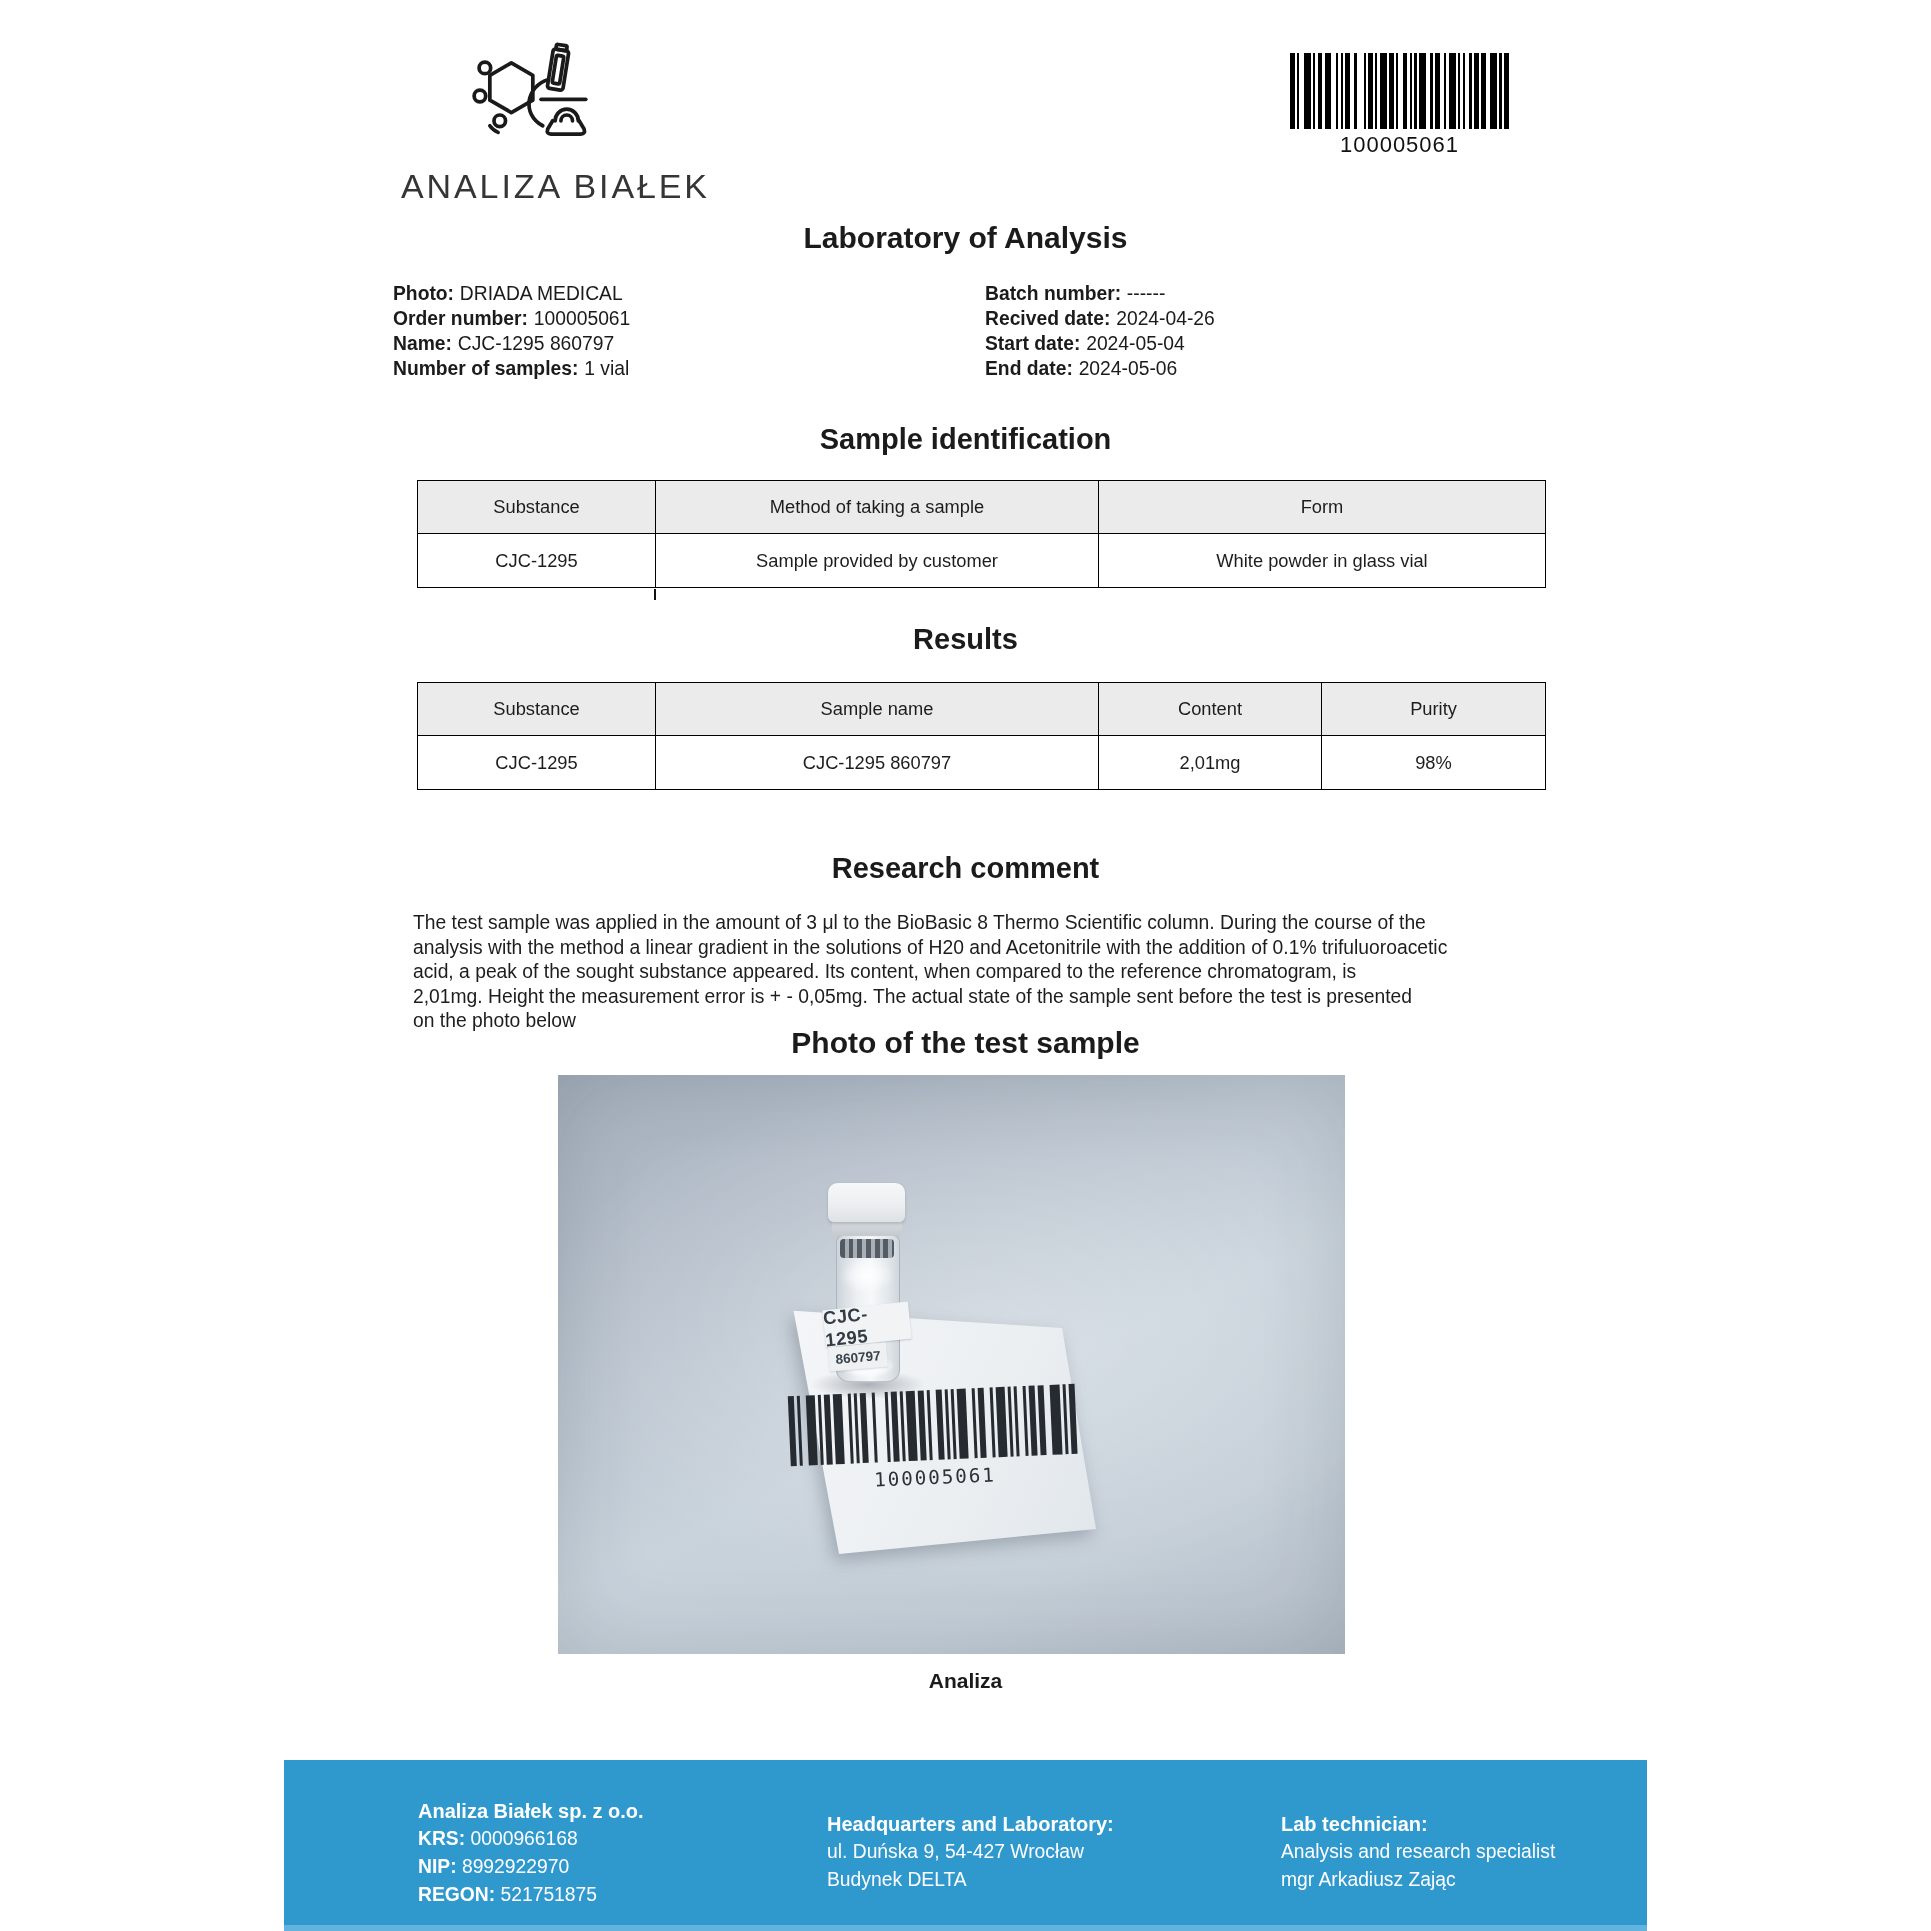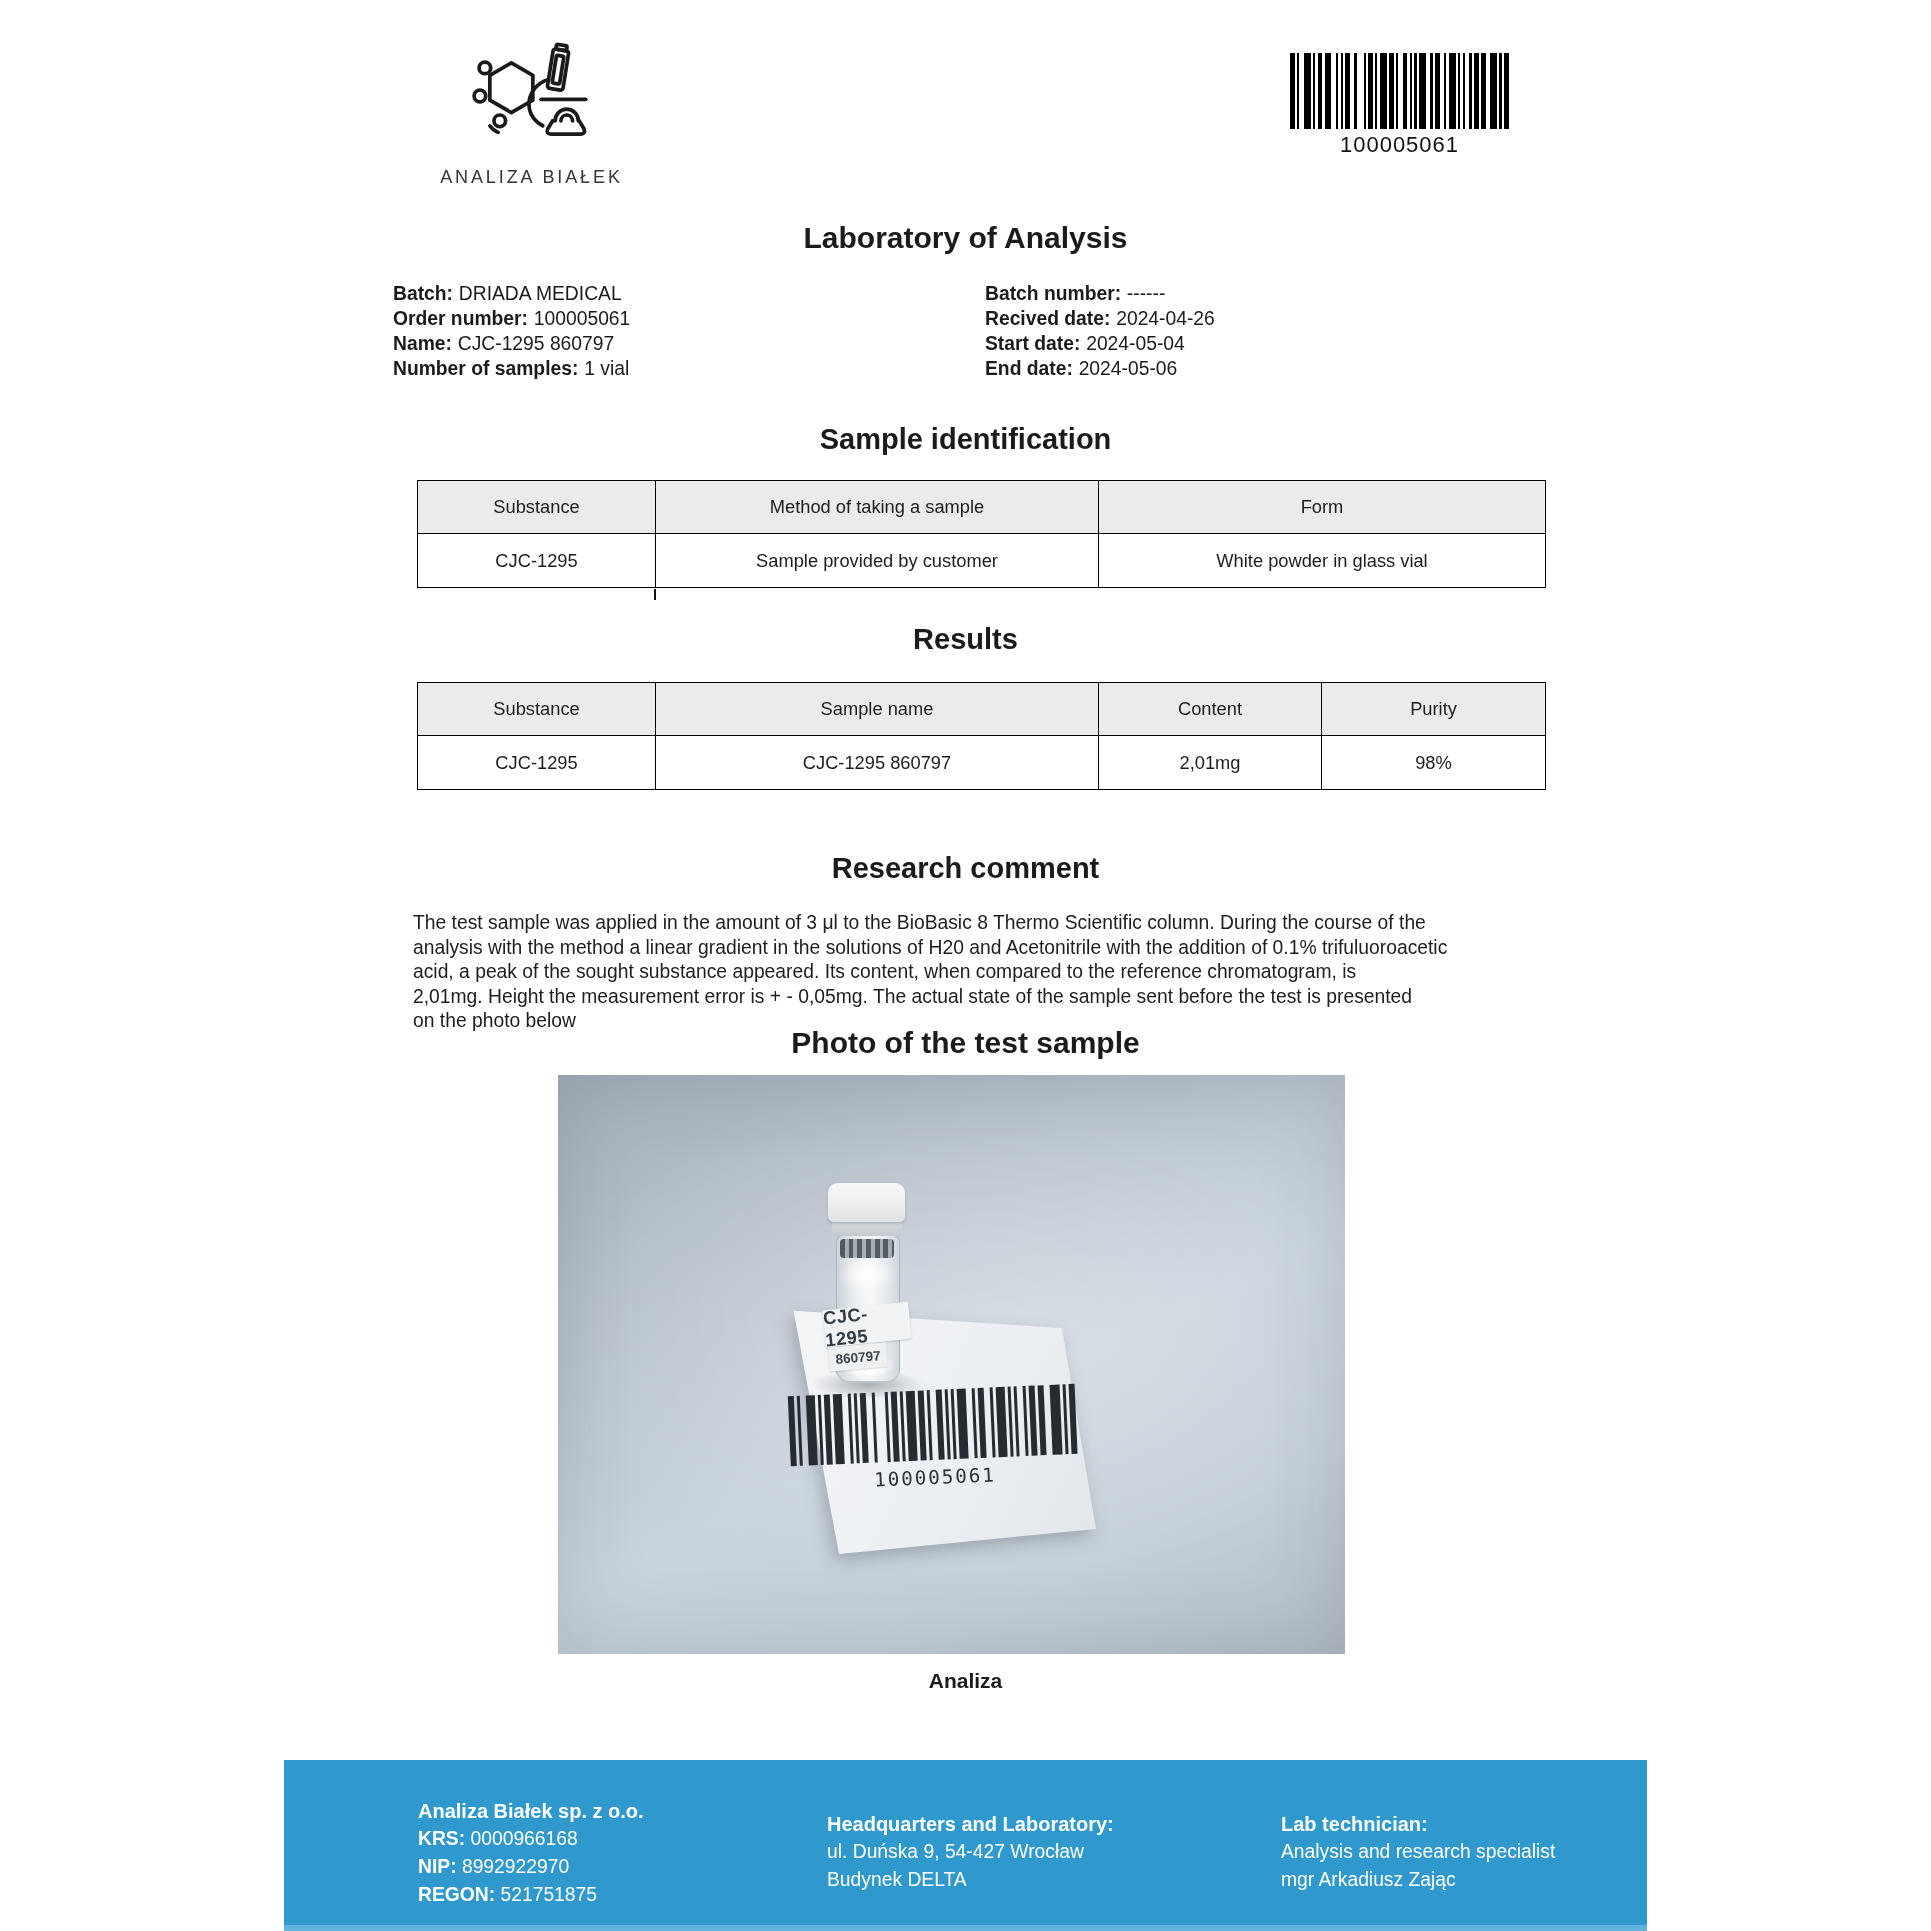--- a/index.html
+++ b/index.html
@@ -2,21 +2,21 @@
 <html><head>
 <meta charset="utf-8">
 <style>
   html,body{margin:0;padding:0;background:#ffffff;}
   .page{position:relative;width:1931px;height:1931px;background:#ffffff;overflow:hidden;
         font-family:"Liberation Sans","DejaVu Sans",sans-serif;color:#1b1b1b;}
 
   
   .logo-wrap{position:absolute;left:401px;top:35px;width:261px;text-align:center;}
   .logo-icon{display:inline-block;width:124px;height:122px;}
-  .logo-text{margin-top:5.8px;font-size:18px;letter-spacing:2.9px;color:#353535;white-space:nowrap;}
+  .logo-text{margin-top:5.8px;font-size:34px;letter-spacing:2.9px;color:#353535;white-space:nowrap;}
 
   .barcode-top{position:absolute;left:1290px;top:53px;width:219px;height:76px;display:flex;align-items:stretch;}
   .barcode-top span{height:100%;}
   .barcode-top-num{position:absolute;left:1290px;top:132px;width:219px;text-align:center;
                    font-size:22px;letter-spacing:1px;color:#111;}
 
   
   .h-center{position:absolute;left:0;width:1931px;text-align:center;font-weight:700;}
   .h1{top:221px;font-size:30px;}
   .h2-sample{top:423px;font-size:29px;}
@@ -189,21 +189,21 @@
       <span style="flex:0 0 1.053%;"></span>
       <span style="flex:0 0 1.053%;background:#000000;"></span>
       <span style="flex:0 0 1.053%;"></span>
       <span style="flex:0 0 2.105%;background:#000000;"></span>
     </div>
   <div class="barcode-top-num">100005061</div>
 
   <div class="h-center h1">Laboratory of Analysis</div>
 
   <div class="info-col info-left">
-    <div><b>Batch:</b><span class="v">DRIADA MEDICAL</span></div>
+    <div><b>Photo:</b><span class="v">DRIADA MEDICAL</span></div>
     <div><b>Order number:</b><span class="v">100005061</span></div>
     <div><b>Name:</b><span class="v">CJC-1295 860797</span></div>
     <div><b>Number of samples:</b><span class="v">1 vial</span></div>
   </div>
   <div class="info-col info-right">
     <div><b>Batch number:</b><span class="v">------</span></div>
     <div><b>Recived date:</b><span class="v">2024-04-26</span></div>
     <div><b>Start date:</b><span class="v">2024-05-04</span></div>
     <div><b>End date:</b><span class="v">2024-05-06</span></div>
   </div>

